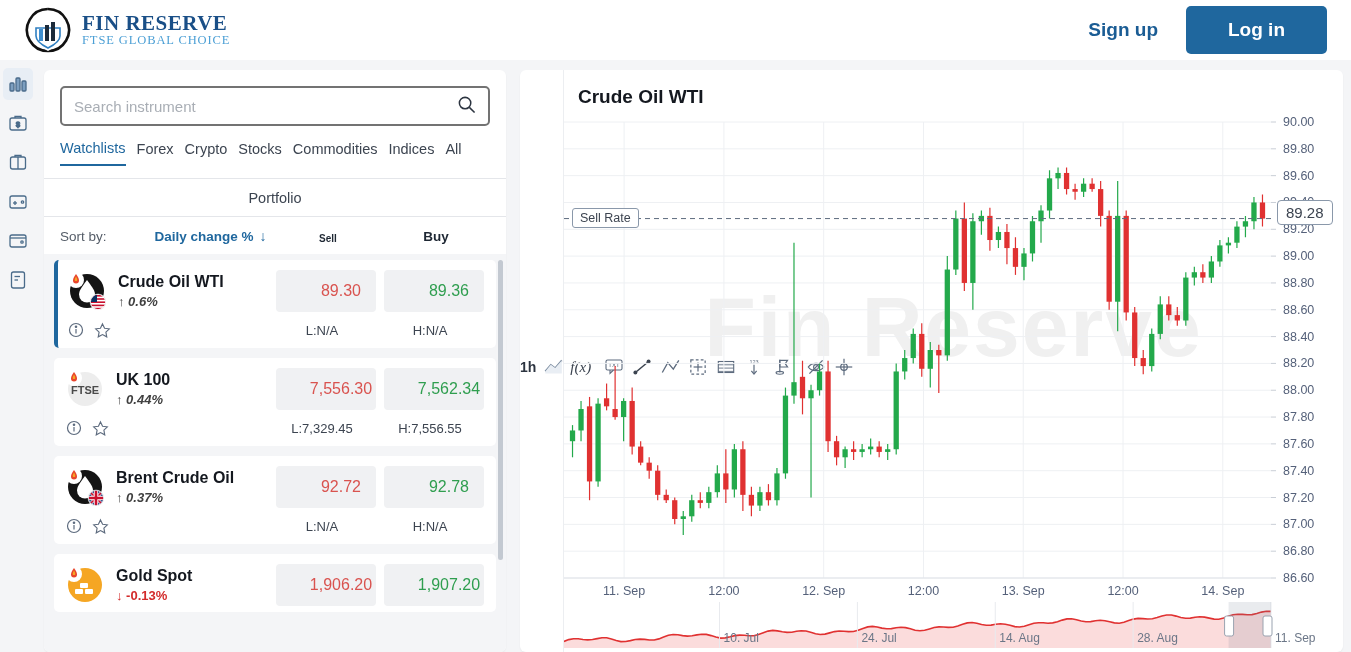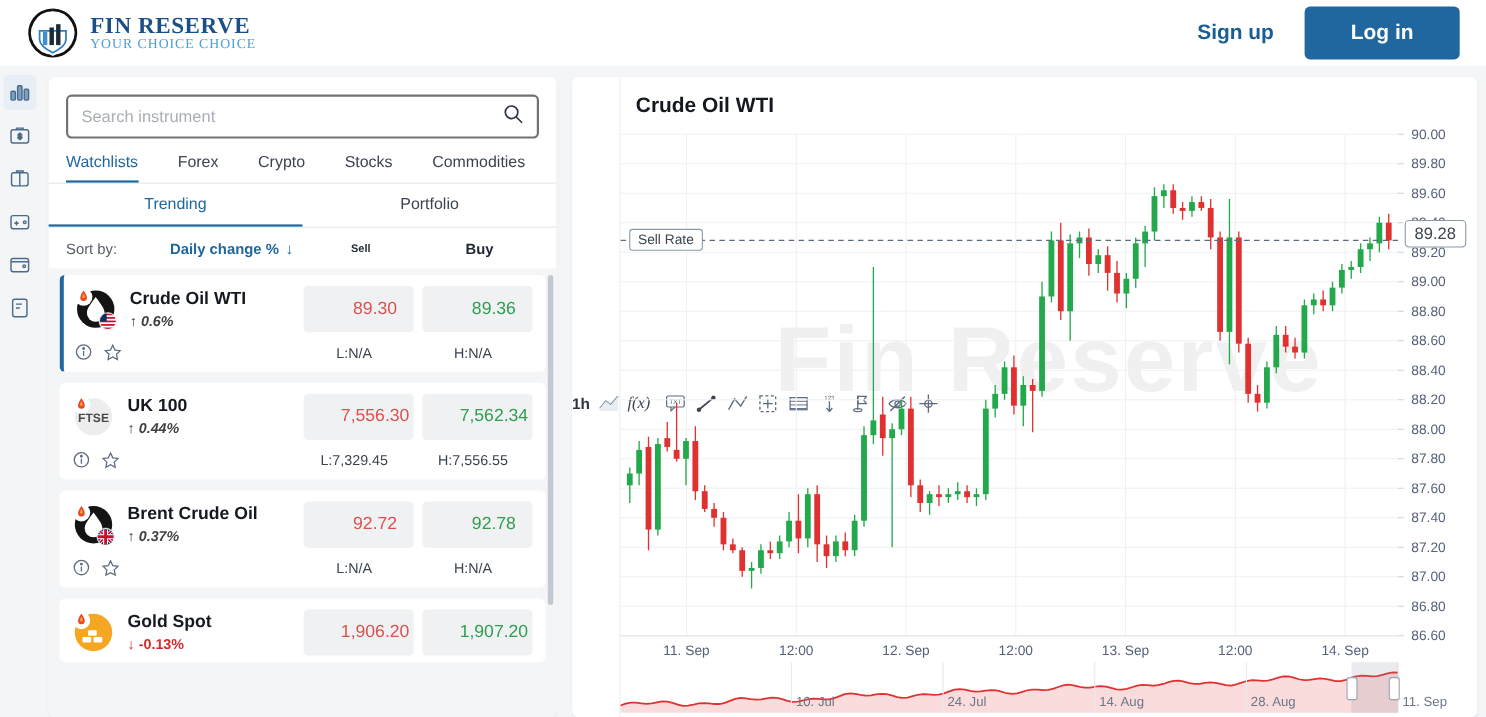--- a/index.html
+++ b/index.html
@@ -62,36 +62,36 @@
   .search-box {
     display: flex; align-items: center; border: 2px solid #737373;
     border-radius: 5px; height: 40px; padding: 0 12px;
   }
   .search-box input {
     border: none; outline: none; flex: 1; font-size: 15px;
     color: #1e2733; font-family: "Liberation Sans", sans-serif;
   }
   .search-box input::placeholder { color: #a9aeb5; }
   .tabs-row {
-    display: flex; align-items: flex-start; gap: 36px;
-    padding: 14px 16px 0 16px; border-bottom: 1px solid #e4e6ea;
+    display: flex; align-items: center; gap: 11px;
+    padding: 14px 16px 12px 16px; border-bottom: 1px solid #e4e6ea;
   }
   .tab {
     font-size: 14.5px; color: #3c4450; padding-bottom: 8px;
     cursor: pointer; white-space: nowrap;
   }
   .tab.active { color: #1f679e; border-bottom: 2px solid #1f679e; }
   .subtabs-row { display: flex; border-bottom: 1px solid #e4e6ea; }
   .subtab {
     flex: 1; text-align: center; font-size: 14.5px; color: #3c4450;
     padding: 11px 0 10px; cursor: pointer;
   }
   .subtab.active { color: #1f679e; border-bottom: 2px solid #1f679e; }
   .sort-row {
-    display: flex; align-items: center; padding: 11px 16px 10px 16px;
+    display: flex; align-items: flex-end; padding: 11px 16px 10px 16px;
     font-size: 13.5px; color: #555d68;
   }
   .sort-label { margin-right: 5px; }
   .sort-value { color: #1f679e; font-weight: 700; cursor: pointer; padding-left: 43px; }
   .sort-arrow { color: #1f679e; margin-left: 6px; font-size: 14px; }
   .col-sell { margin-left: auto; width: 108px; text-align: center;
     font-weight: 700; color: #1e2733; font-size: 10px; }
   .col-buy { width: 108px; text-align: center; font-weight: 700;
     color: #1e2733; font-size: 13.5px; }
   .list-scroll {
@@ -177,21 +177,21 @@
         <path d="M24 3 A21 21 0 1 1 23.9 3" fill="none" stroke="#111" stroke-width="2.6"></path>
         <path d="M9 20 L9 30 Q9 38 24 45 Q39 38 39 30 L39 20 Z" fill="#ffffff"></path>
         <path d="M12 22 L12 30 Q12 36 24 42 Q36 36 36 30 L36 22 Z" fill="none" stroke="#2f7fc1" stroke-width="1.6"></path>
         <rect x="15" y="23" width="4" height="12" fill="#3f8fd0"></rect>
         <rect x="21" y="19" width="4" height="16" fill="#1b2a3a"></rect>
         <rect x="27" y="16" width="4" height="19" fill="#1b2a3a"></rect>
       </svg>
     </div>
     <div class="brand-text">
       <div class="brand-name">FIN RESERVE</div>
-      <div class="brand-tag">YOUR CHOICE CHOICE</div>
+      <div class="brand-tag">FTSE GLOBAL CHOICE</div>
     </div>
   </div>
   <div class="header-right">
     <a class="signup-link">Sign up</a>
     <button class="login-btn">Log in</button>
   </div>
 </div>
 
 <div class="body-wrap">
 
@@ -270,21 +270,20 @@
       <div class="tabs-row" id="tabs">
           <div class="tab active">Watchlists</div>
           <div class="tab">Forex</div>
           <div class="tab">Crypto</div>
           <div class="tab">Stocks</div>
           <div class="tab">Commodities</div>
           <div class="tab">Indices</div>
           <div class="tab">All</div>
         </div>
       <div class="subtabs-row" id="subtabs">
-          <div class="subtab active">Trending</div>
           <div class="subtab">Portfolio</div>
         </div>
       <div class="sort-row">
         <span class="sort-label">Sort by:</span>
         <span class="sort-value">Daily change %</span>
         <span class="sort-arrow">↓</span>
         <span class="col-sell">Sell</span>
         <span class="col-buy">Buy</span>
       </div>
       <div class="list-scroll" id="instlist">

